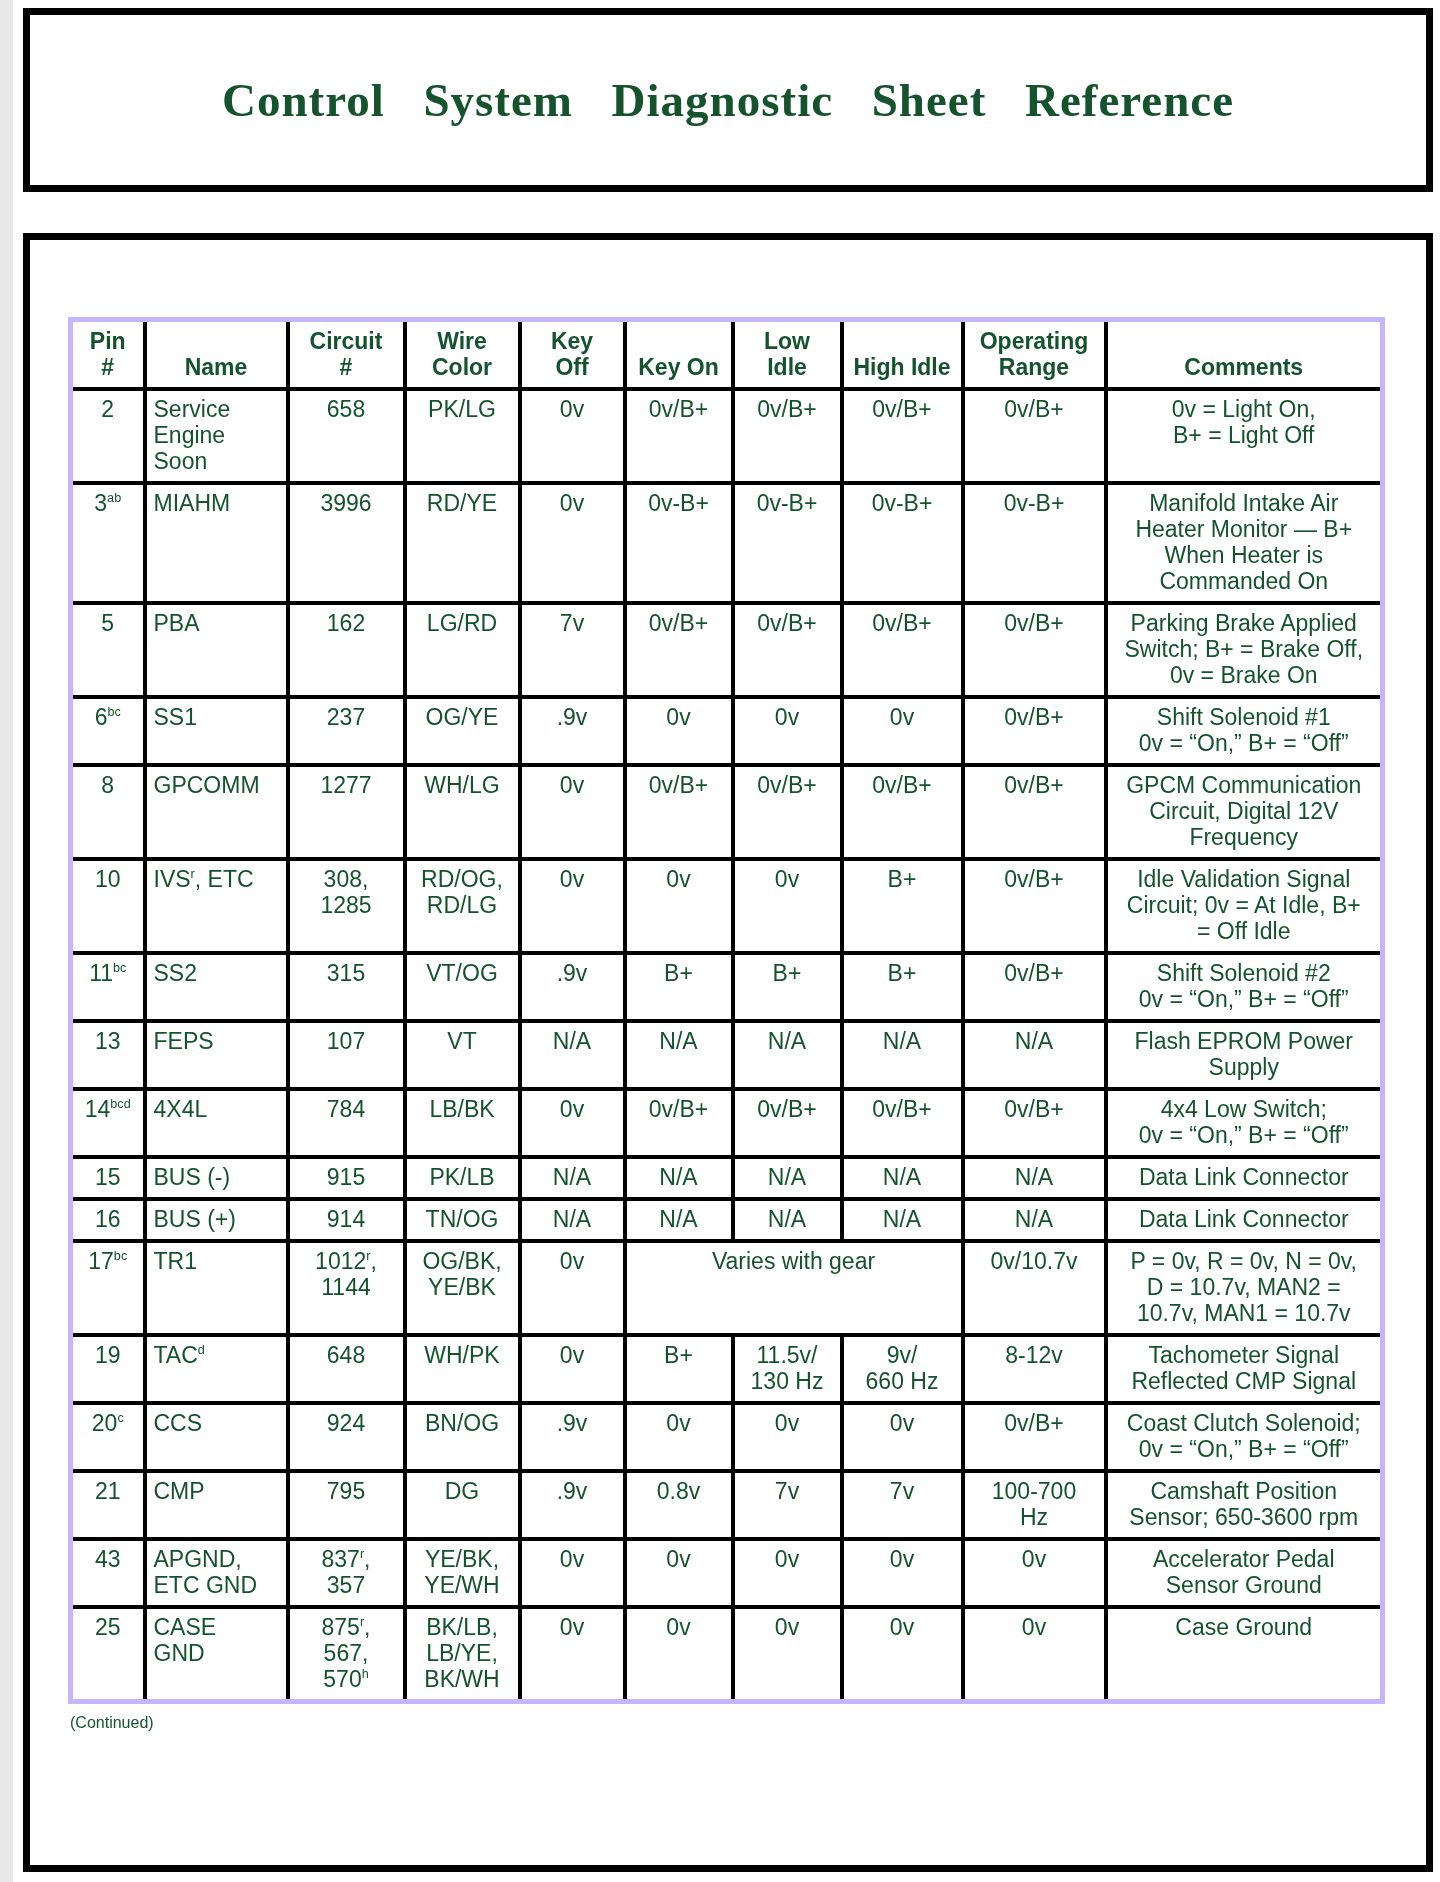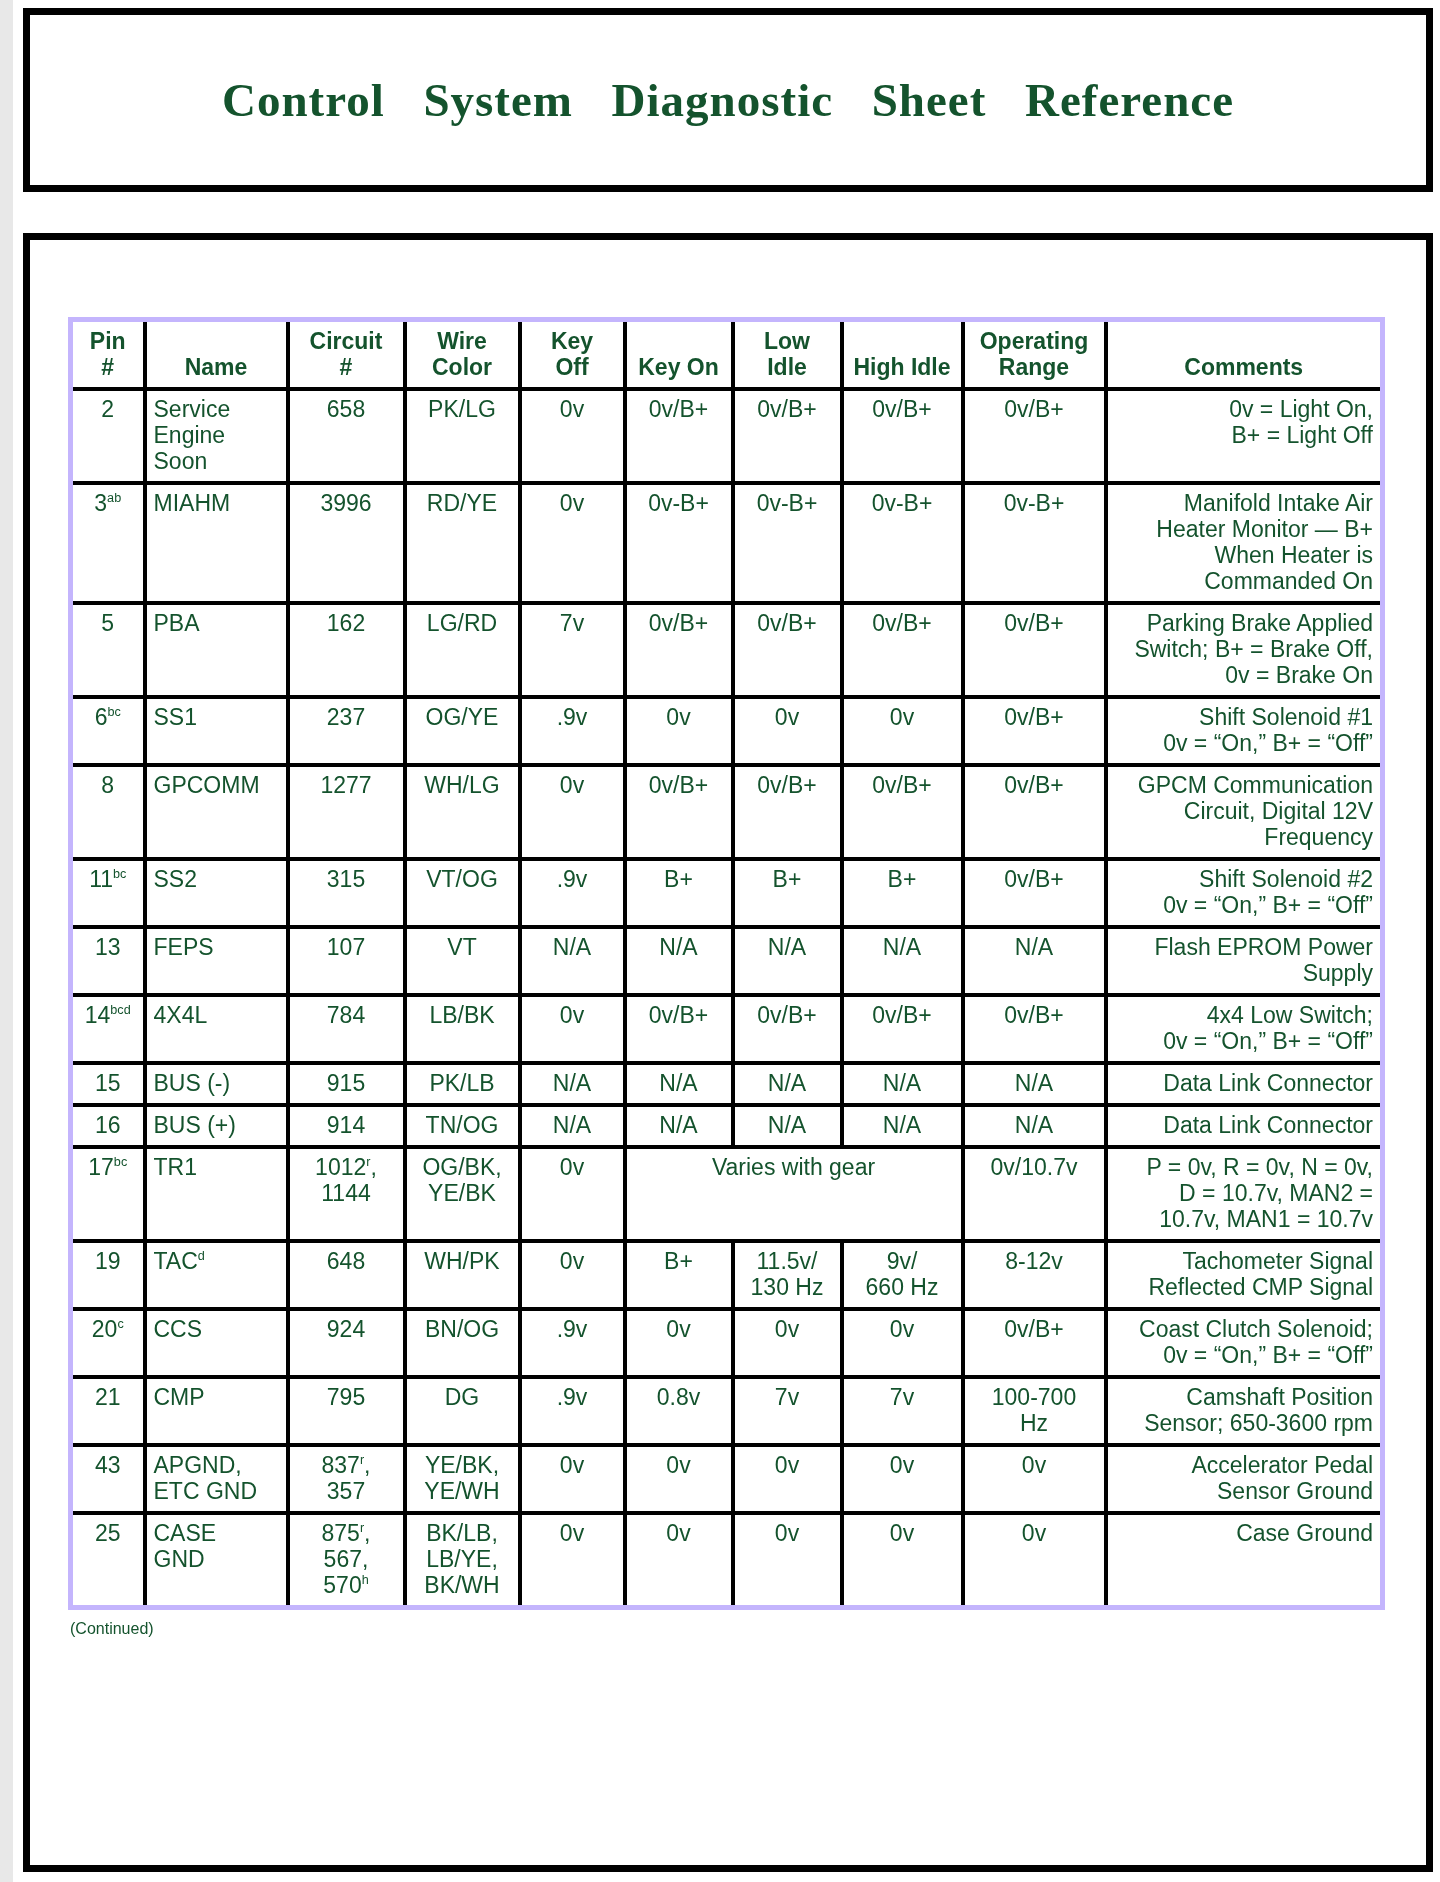--- a/index.html
+++ b/index.html
@@ -16,21 +16,21 @@
   table.pcm{border-collapse:collapse;table-layout:fixed;margin:22px 0 0 6px;
             border:5px solid #c4b5fd;}
   table.pcm th,table.pcm td{border:4px solid #000;box-sizing:border-box;
             font-size:23px;white-space:normal;}
   table.pcm th{font-weight:bold;vertical-align:bottom;text-align:center;
                padding:6px 3px 7px;line-height:26px;}
   table.pcm td{vertical-align:top;padding:5px 7px 7px;line-height:26px;}
   td.c0{text-align:center;}
   td.c1{text-align:left;padding-left:10px;}
   td.c2,td.c3,td.c4,td.c5,td.c6,td.c7,td.c8{text-align:center;}
-  td.c9{text-align:right;padding-left:10px;}
+  td.c9{text-align:center;padding-left:10px;}
   td.span-cell{text-align:center;}
   sup{font-size:0.55em;line-height:0;vertical-align:super;}
   .continued{font-size:16px;margin:10px 0 0 8px;}
 </style>
 </head>
 <body>
 
 <div class="page">
 
   <div class="frame title-box">
@@ -122,20 +122,32 @@
               <td class="c2">1277</td>
               <td class="c3">WH/LG</td>
               <td class="c4">0v</td>
               <td class="c5">0v/B+</td>
               <td class="c6">0v/B+</td>
               <td class="c7">0v/B+</td>
               <td class="c8">0v/B+</td>
               <td class="c9">GPCM Communication<br>Circuit, Digital 12V<br>Frequency</td>
             </tr>
             <tr>
+              <td class="c0">10</td>
+              <td class="c1">IVS<sup>r</sup>, ETC</td>
+              <td class="c2">308,<br>1285</td>
+              <td class="c3">RD/OG,<br>RD/LG</td>
+              <td class="c4">0v</td>
+              <td class="c5">0v</td>
+              <td class="c6">0v</td>
+              <td class="c7">B+</td>
+              <td class="c8">0v/B+</td>
+              <td class="c9">Idle Validation Signal<br>Circuit; 0v = At Idle, B+<br>= Off Idle</td>
+            </tr>
+            <tr>
               <td class="c0">11<sup>bc</sup></td>
               <td class="c1">SS2</td>
               <td class="c2">315</td>
               <td class="c3">VT/OG</td>
               <td class="c4">.9v</td>
               <td class="c5">B+</td>
               <td class="c6">B+</td>
               <td class="c7">B+</td>
               <td class="c8">0v/B+</td>
               <td class="c9">Shift Solenoid #2<br>0v = “On,” B+ = “Off”</td>

